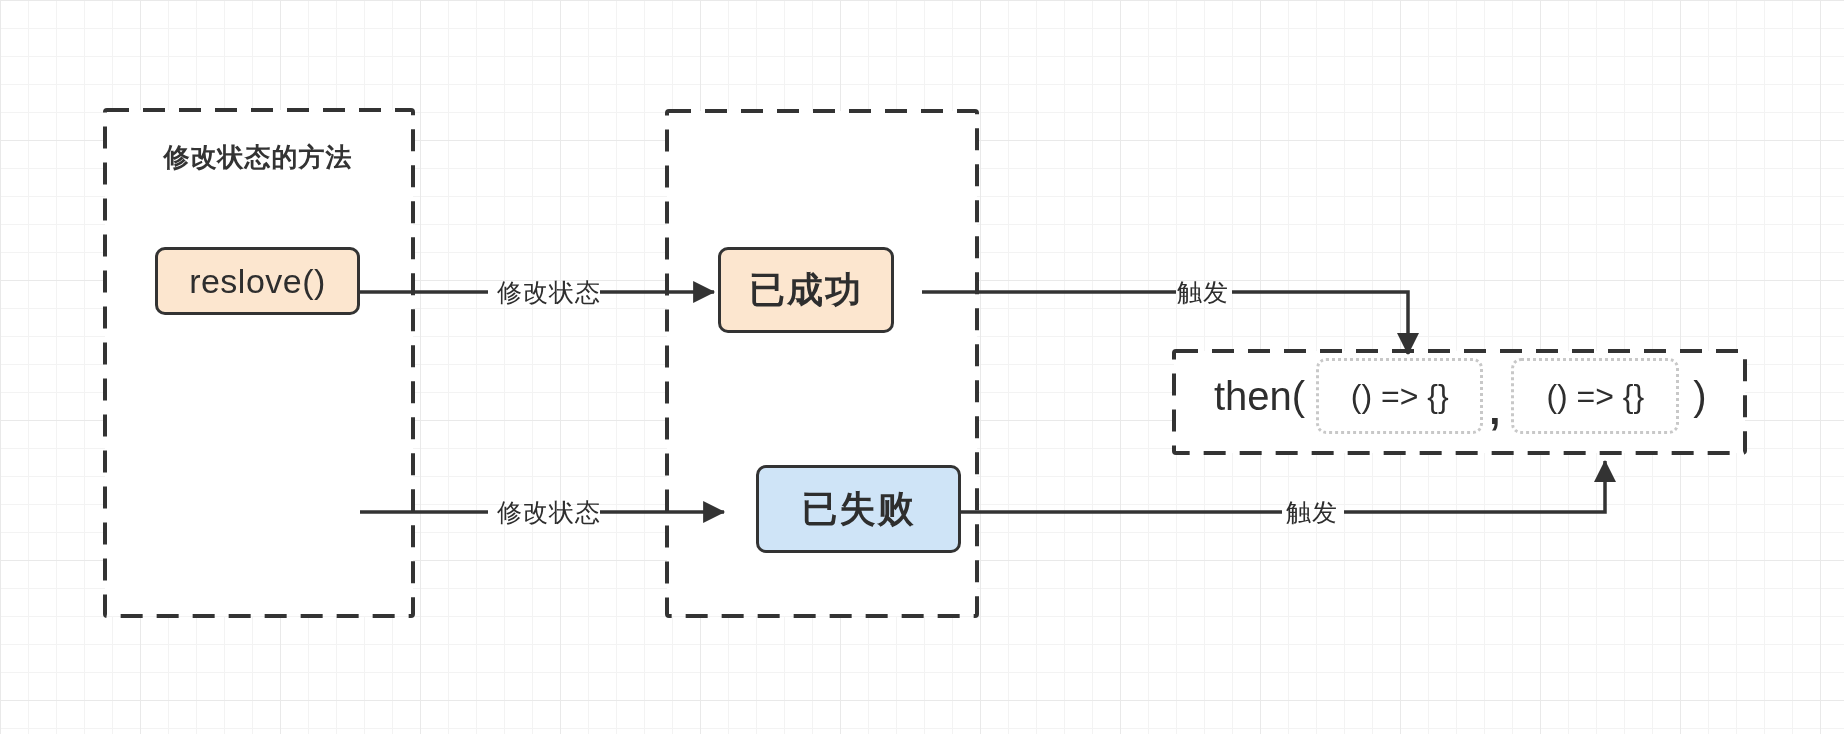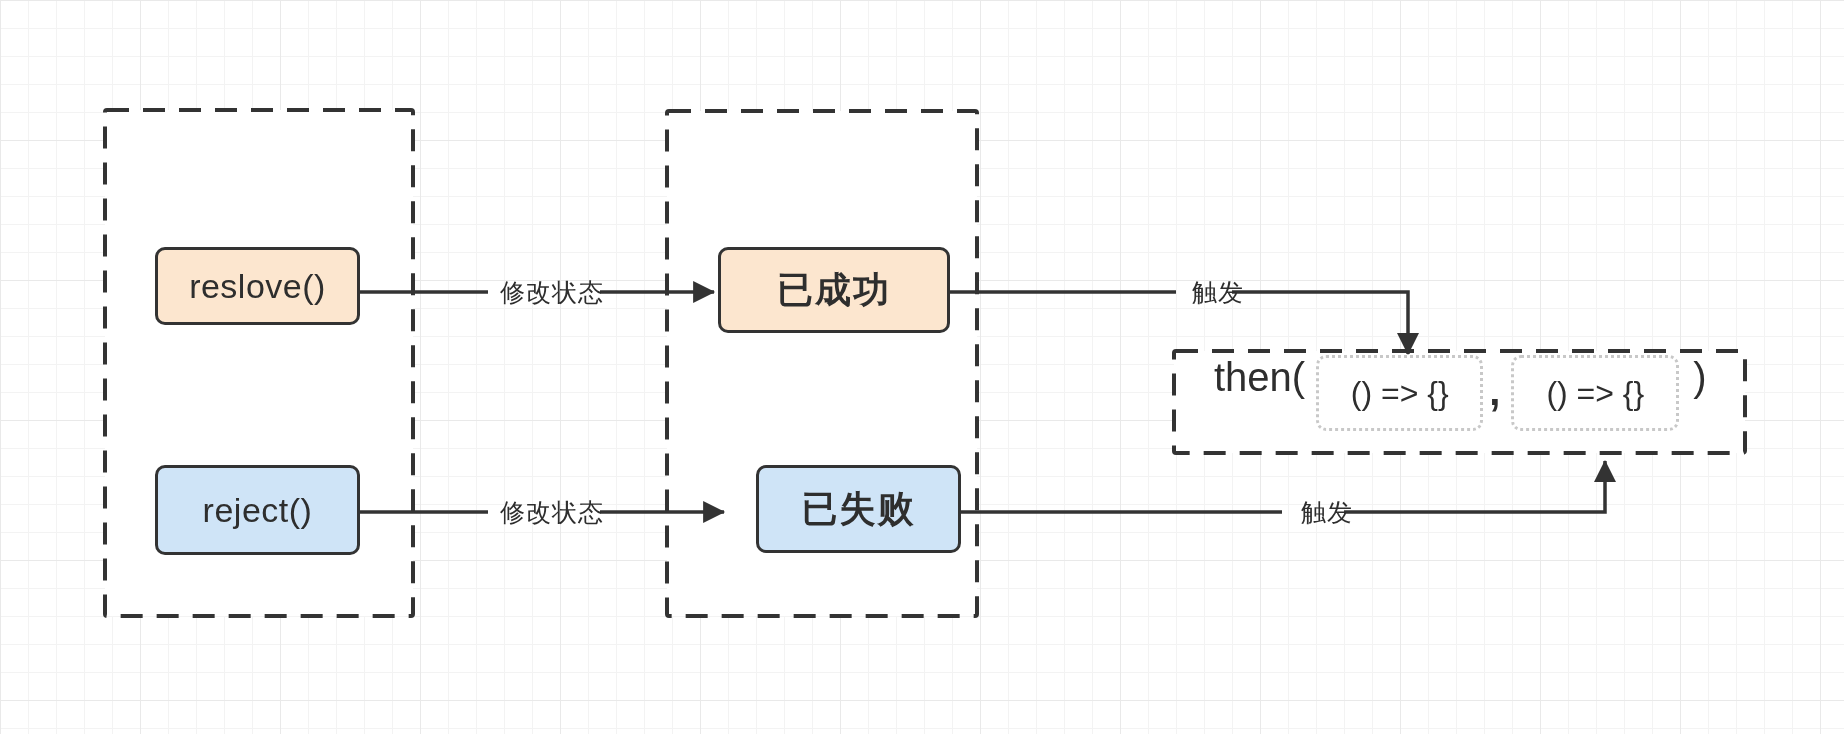--- a/index.html
+++ b/index.html
@@ -38,26 +38,26 @@
   .node{
     display:flex;align-items:center;justify-content:center;
     border:3px solid var(--stroke);border-radius:10px;
     font-weight:600;color:#2e2e2e;
   }
   .node.peach{background:var(--peach);}
   .node.blue{background:var(--blue);}
   .node-latin{font-size:34px;font-weight:500;letter-spacing:.5px;}
   .node-cjk{font-size:36px;letter-spacing:2px;}
   .edge-label{
-    text-align:right;font-size:25px;font-weight:500;line-height:36px;
-    color:#2e2e2e;letter-spacing:1px;
+    text-align:left;font-size:25px;font-weight:500;line-height:36px;
+    color:#2e2e2e;letter-spacing:1px;margin-left:13px;
   }
   .then-row{
-    display:flex;align-items:flex-start;
-    left:1172px;top:355px;width:575px;height:106px;
+    display:flex;align-items:center;
+    left:1172px;top:343px;width:575px;height:106px;
     padding-left:42px;
   }
   .then-text{font-size:40px;font-weight:500;color:#2e2e2e;}
   .cb{
     display:flex;align-items:center;justify-content:center;
     width:167px;height:76px;margin-left:11px;
     border:3px dotted var(--dotted);border-radius:10px;
     font-size:32px;font-weight:500;color:#2e2e2e;white-space:nowrap;
   }
   .comma{
@@ -88,29 +88,27 @@
     <path class="edge" d="M360 512 H488"></path>
     <path class="edge" d="M600 512 H724" marker-end="url(#ah)"></path>
 
     <path class="edge" d="M922 292 H1176"></path>
     <path class="edge" d="M1232 292 H1408 V354" marker-end="url(#ah)"></path>
 
     <path class="edge" d="M933 512 H1282"></path>
     <path class="edge" d="M1344 512 H1605 V461" marker-end="url(#ah)"></path>
   </svg>
 
+  <div class="abs group-title" style="left:103px;top:140px;width:310px;">修改状态的方法</div>
 
-  <div class="abs node peach node-latin" style="left:155px;top:247px;width:205px;height:78px;">
+  <div class="abs node peach node-latin" style="left:155px;top:247px;width:205px;height:68px;">
     <span>reslove()</span>
   </div>
-  <div class="abs node blue node-latin" style="left:155px;top:465px;width:205px;height:90px;">
-    <span>reject()</span>
-  </div>
 
-  <div class="abs node peach node-cjk" style="left:718px;top:247px;width:232px;height:86px;font-family:Liberation Serif, serif;">
+  <div class="abs node peach node-cjk" style="left:718px;top:247px;width:176px;height:86px;font-family:Liberation Serif, serif;">
     <span>已成功</span>
   </div>
   <div class="abs node blue node-cjk" style="left:728px;top:465px;width:205px;height:88px;margin-left:28px;">
     <span>已失败</span>
   </div>
 
   <div class="abs then-row">
     <span class="then-text">then(</span>
     <span class="cb">
       <span>() =&gt; {}</span>

